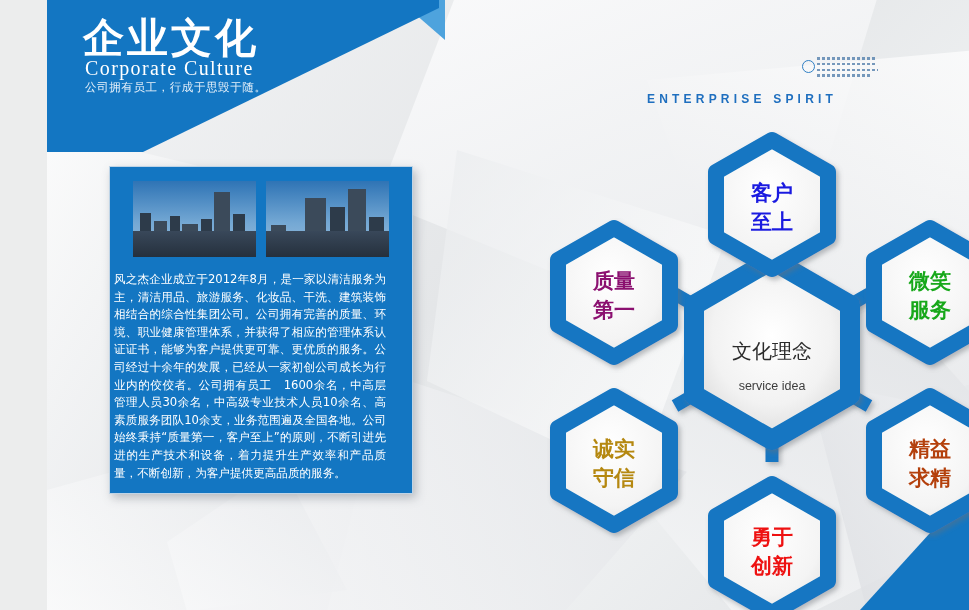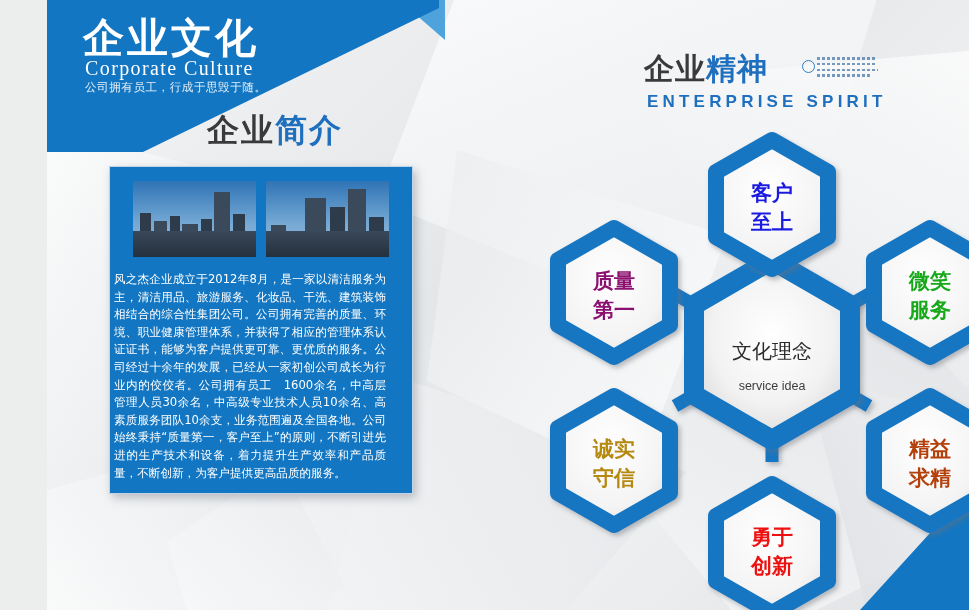--- a/index.html
+++ b/index.html
@@ -89,21 +89,21 @@
 
   .body-text{position:absolute;left:4px;top:104px;width:272px;
     font-size:11.6px;line-height:17.6px;color:#ffffff;text-align:justify;
     font-family:"DejaVu Sans","Liberation Sans",sans-serif;}
 
   
   .h3{position:absolute;left:597px;top:54px;font-size:30px;font-weight:700;
     letter-spacing:1px;line-height:1;white-space:nowrap;}
   .h3 .dark{color:#3a3a3c;}
   .h3 .blue{color:#1f6fbf;}
-  .h3-en{position:absolute;left:600px;top:92px;font-size:17px;
+  .h3-en{position:absolute;left:600px;top:92px;font-size:12px;
     font-weight:700;letter-spacing:4.2px;color:#1f6fbf;white-space:nowrap;}
   .deco-ring{position:absolute;left:755px;top:60px;width:11px;height:11px;
     border:1.6px solid #2f7fc4;border-radius:50%;}
   .deco-text{position:absolute;left:770px;top:57px;width:62px;height:30px;
     filter:blur(.7px);opacity:.75;}
   .deco-text i{display:block;height:2.6px;margin-bottom:3.2px;
     background:repeating-linear-gradient(90deg,#4a79a8 0 3px,transparent 3px 5px);}
   .deco-text i:nth-child(1){width:60px;}
   .deco-text i:nth-child(2){width:58px;}
   .deco-text i:nth-child(3){width:61px;}
@@ -138,23 +138,20 @@
   <div class="accent-tri"></div>
 
   <div class="banner">
     <div class="banner-inner">
       <div class="bn-cn">企业文化</div>
       <div class="bn-en">Corporate Culture</div>
       <div class="bn-sub">公司拥有员工，行成于思毁于随。</div>
     </div>
   </div>
 
-  <div class="h2">
-    <span class="dark">企业</span><span class="blue">简介</span>
-  </div>
 
   <div class="card">
     <div class="thumbs">
       <div class="thumb">
         <div class="sky"></div>
         <div class="tower" style="left:6%;top:42%;width:9%;height:58%"></div>
         <div class="tower l" style="left:17%;top:52%;width:11%;height:48%"></div>
         <div class="tower" style="left:30%;top:46%;width:8%;height:54%"></div>
         <div class="tower l" style="left:40%;top:56%;width:13%;height:44%"></div>
         <div class="tower" style="left:55%;top:50%;width:9%;height:50%"></div>
@@ -169,23 +166,20 @@
         <div class="tower l" style="left:32%;top:22%;width:17%;height:78%"></div>
         <div class="tower" style="left:52%;top:34%;width:12%;height:66%"></div>
         <div class="tower l" style="left:67%;top:10%;width:14%;height:90%"></div>
         <div class="tower" style="left:84%;top:48%;width:12%;height:52%"></div>
         <div class="ground"></div>
       </div>
     </div>
     <div class="body-text">风之杰企业成立于2012年8月，是一家以清洁服务为主，清洁用品、旅游服务、化妆品、干洗、建筑装饰相结合的综合性集团公司。公司拥有完善的质量、环境、职业健康管理体系，并获得了相应的管理体系认证证书，能够为客户提供更可靠、更优质的服务。公司经过十余年的发展，已经从一家初创公司成长为行业内的佼佼者。公司拥有员工　1600余名，中高层管理人员30余名，中高级专业技术人员10余名、高素质服务团队10余支，业务范围遍及全国各地。公司始终秉持“质量第一，客户至上”的原则，不断引进先进的生产技术和设备，着力提升生产效率和产品质量，不断创新，为客户提供更高品质的服务。</div>
   </div>
 
-  <div class="h3">
-    <span class="dark">企业</span><span class="blue">精神</span>
-  </div>
   <div class="deco-ring"></div>
   <div class="deco-text">
     <i></i>
       <i></i>
       <i></i>
       <i></i>
   </div>
   <div class="h3-en">ENTERPRISE SPIRIT</div>
 
   <div class="corner-br"></div>

